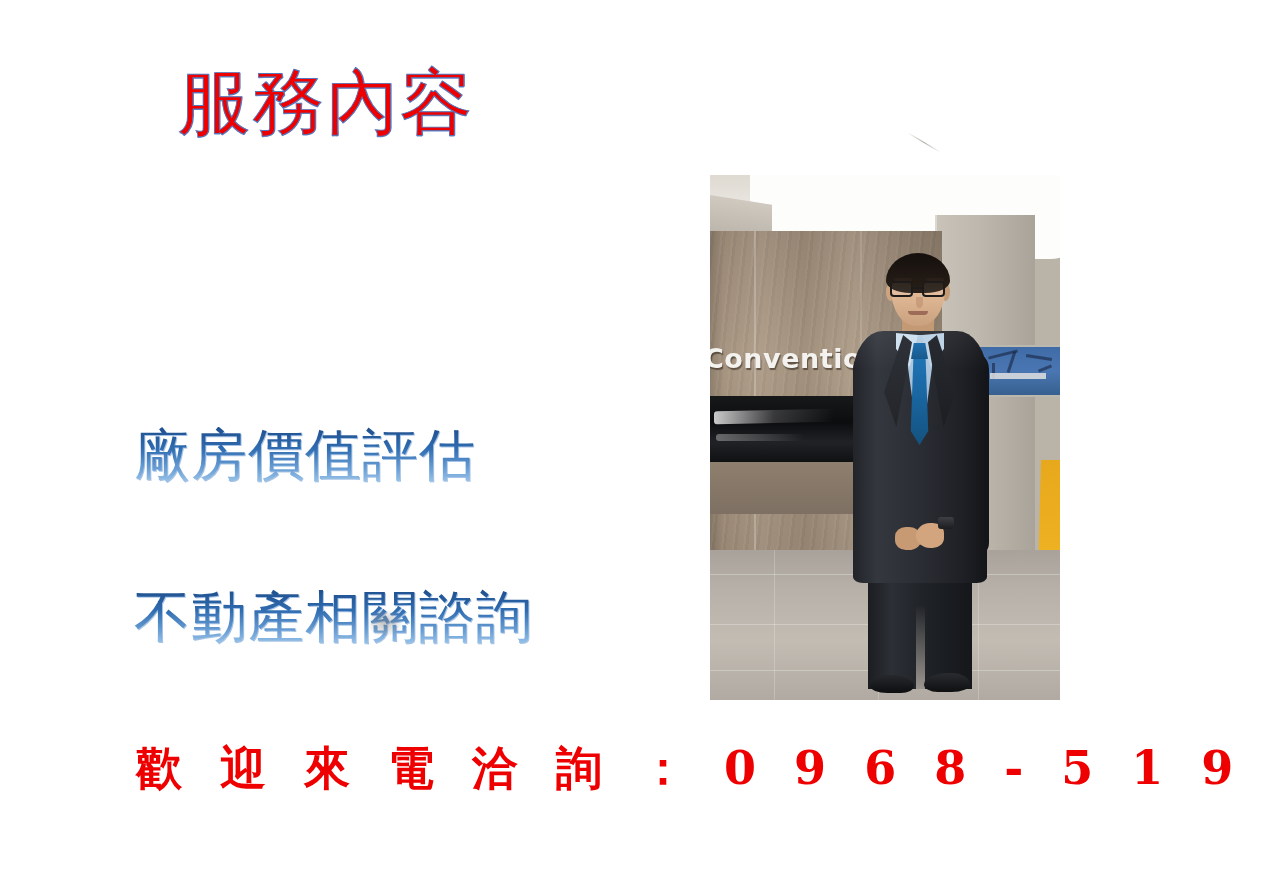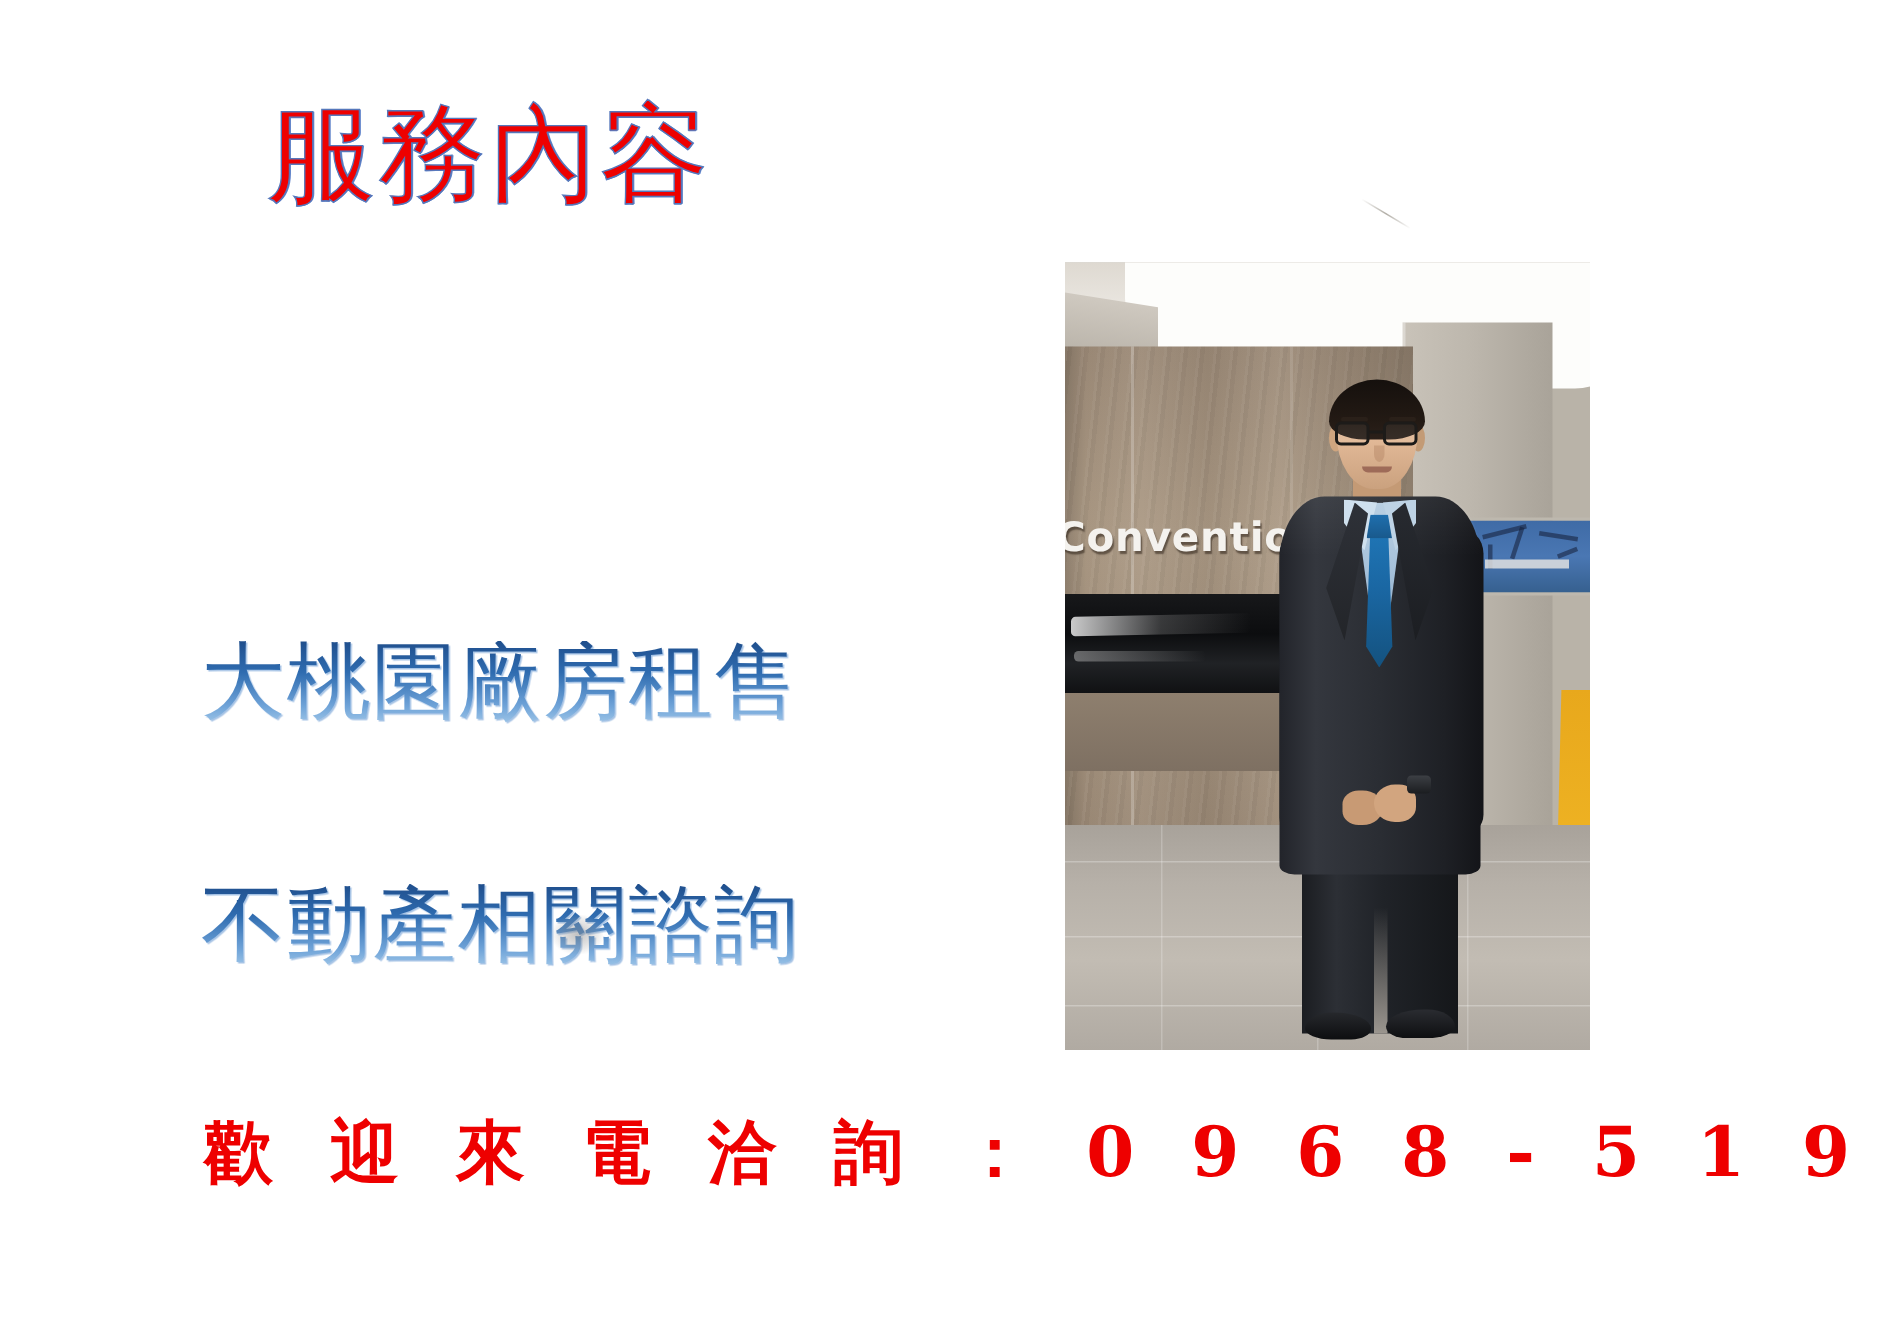--- a/index.html
+++ b/index.html
@@ -453,21 +453,21 @@
   }
 </style>
 </head>
 <body>
 
 <div class="slide">
 
   <div class="title">服務內容</div>
 
 
-  <div class="svc svc-2">大桃園廠房租售</div>
+  <div class="svc svc-2">廠房價值評估</div>
 
   <div class="svc svc-3">不動產相關諮詢</div>
 
   <div class="smudge"></div>
 
   <div class="phone-line">歡 迎 來 電 洽 詢 ： 0 9 6 8 - 5 1 9 - 8 8 8</div>
 
   <div class="photo">
 
     <div class="ph-ceiling">

